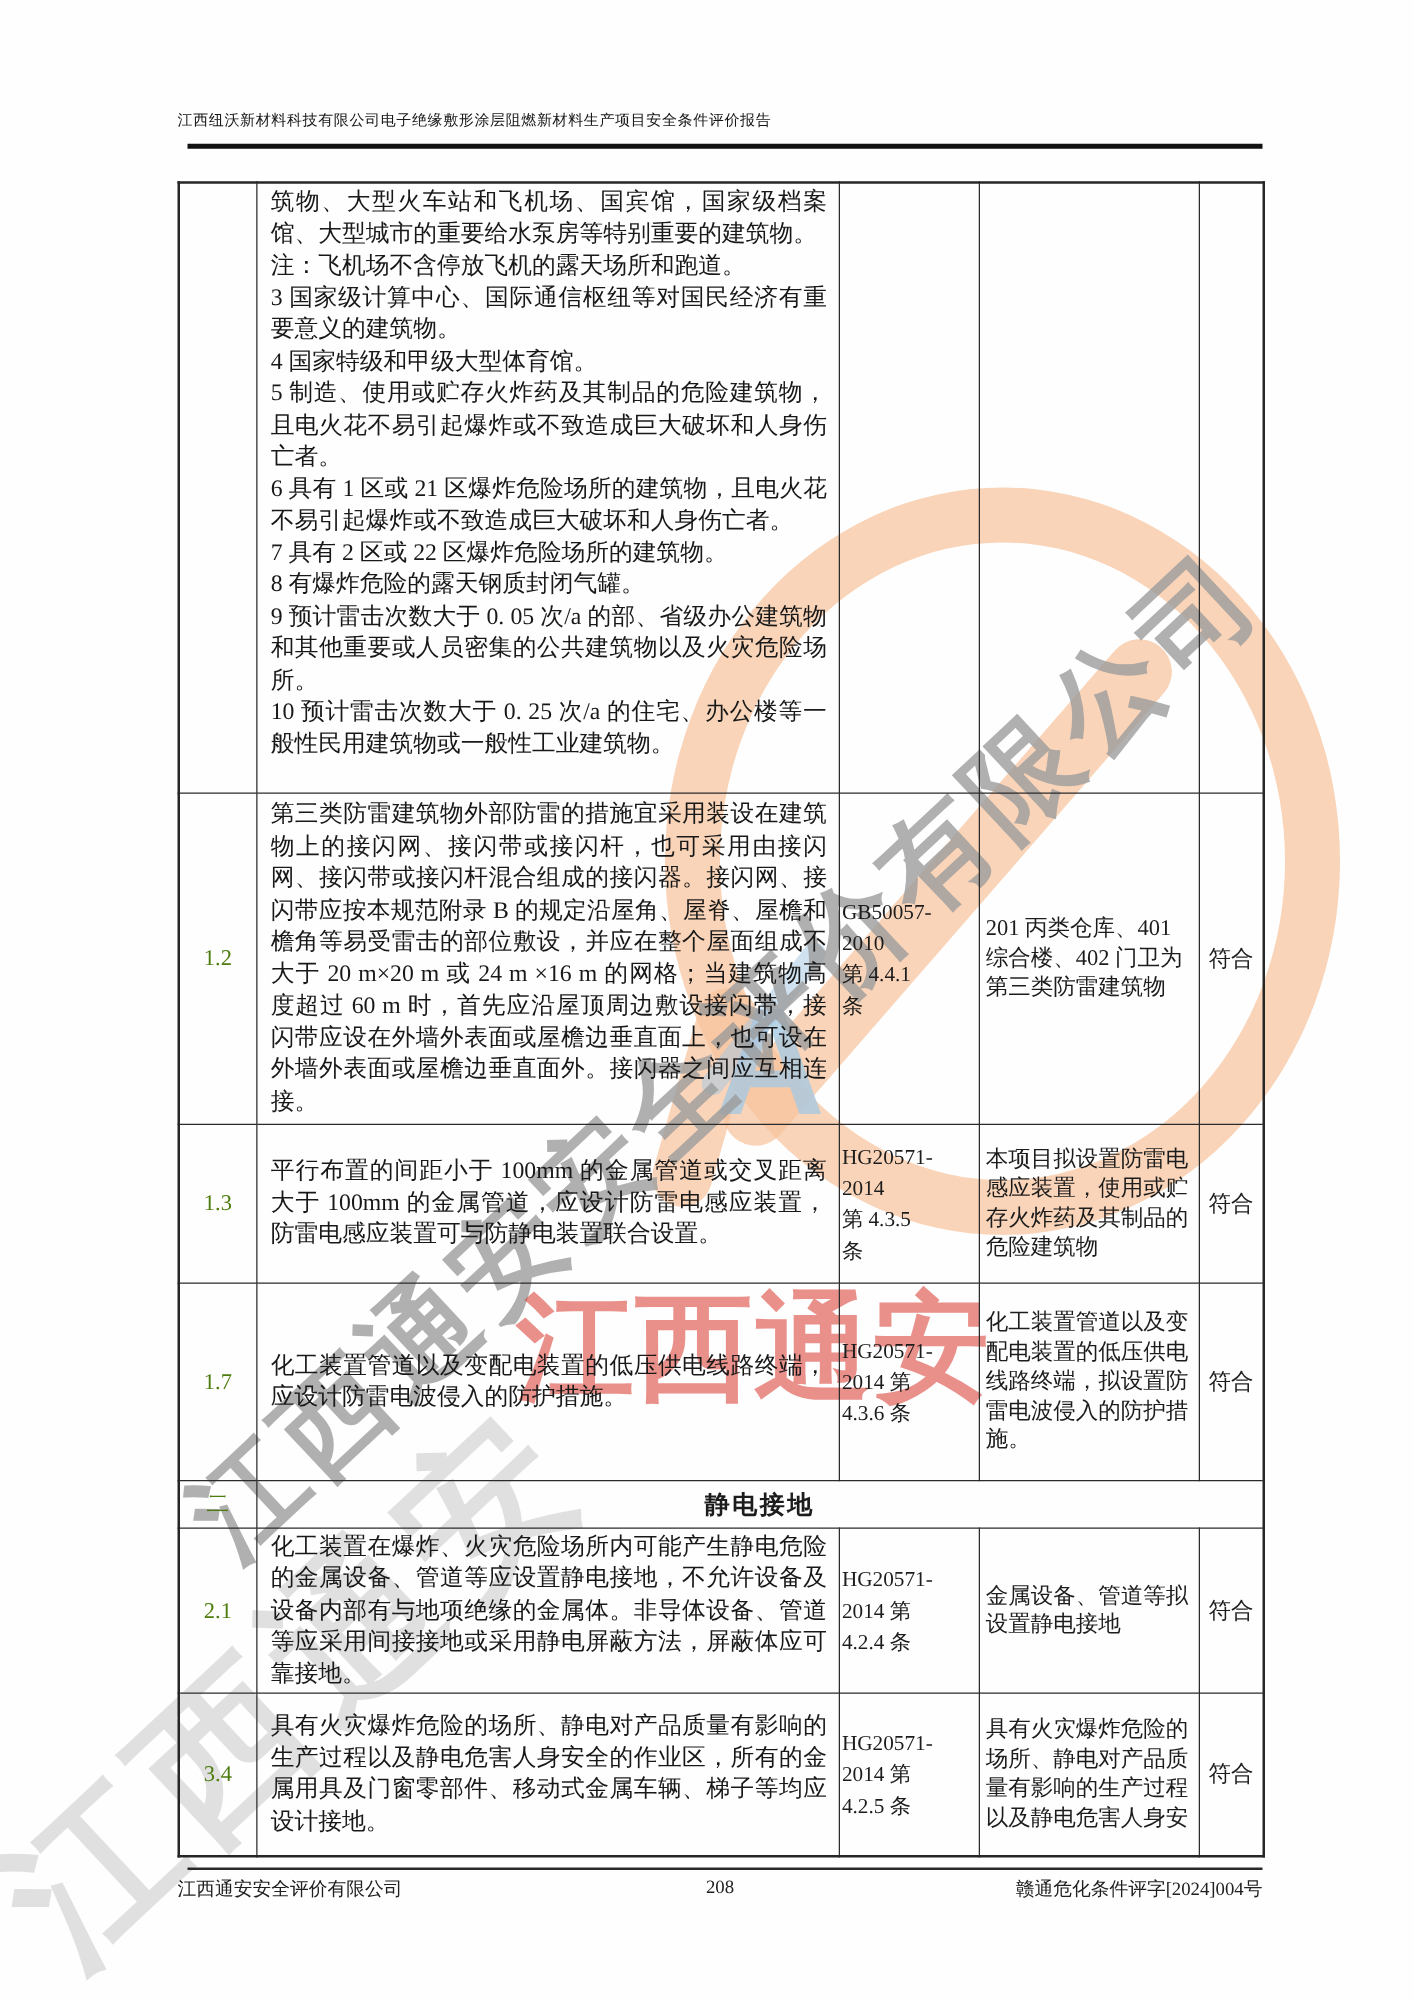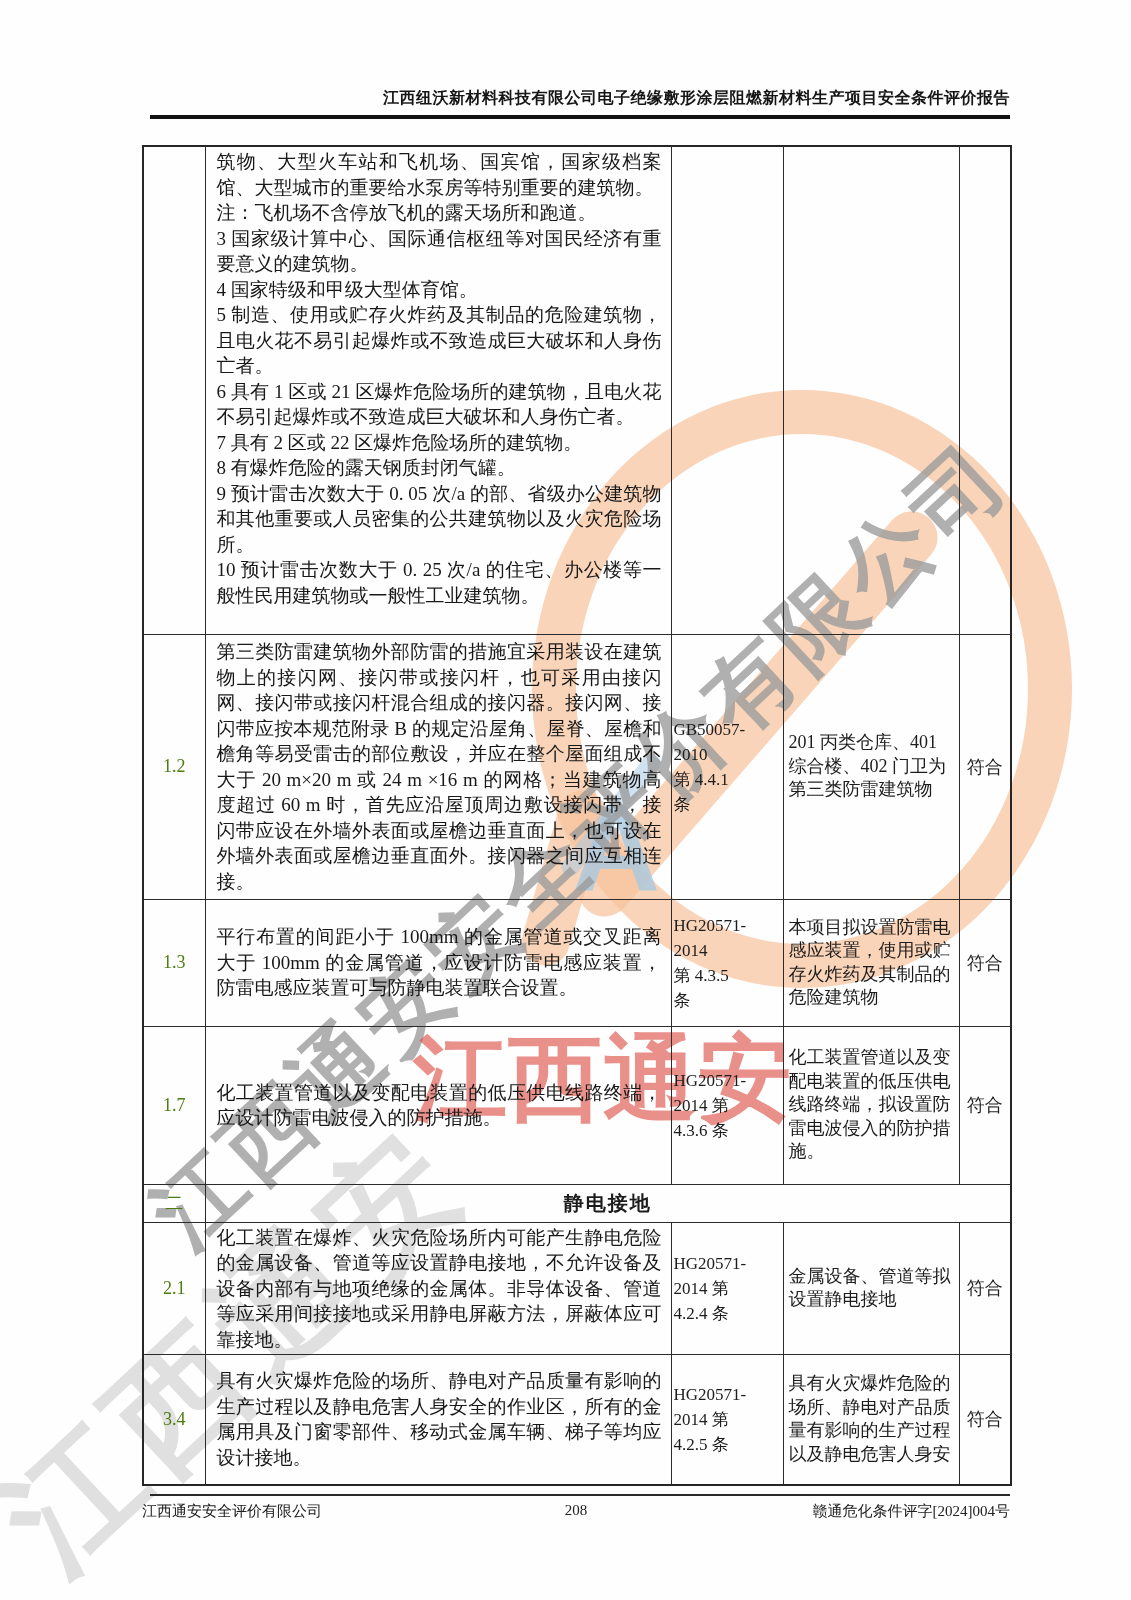--- a/index.html
+++ b/index.html
@@ -34,22 +34,22 @@
     color:#c9c9c9;opacity:.55;white-space:nowrap;
     transform:rotate(-43deg);transform-origin:0 50%;font-weight:bold;
   }
   .wm-red{
     position:absolute;left:413px;top:1032px;font-size:94px;line-height:1;letter-spacing:1px;
     color:var(--wm-red,#d9382c);opacity:.55;white-space:nowrap;font-weight:bold;
   }
   
   .content{position:relative;z-index:2;}
   .hdr{
-    position:absolute;left:142px;top:88px;width:868px;text-align:right;
-    font-size:16px;font-weight:700;letter-spacing:.5px;color:#161616;
+    position:absolute;left:142px;top:88px;width:868px;text-align:left;
+    font-size:12px;font-weight:400;letter-spacing:.5px;color:#161616;
   }
   .hdr-rule{position:absolute;left:150px;top:115px;width:860px;height:4px;background:#121212;}
   table.eval{
     position:absolute;left:142px;top:145px;width:868px;
     border-collapse:collapse;table-layout:fixed;
   }
   table.eval{border:2px solid #262626;}
   table.eval td{border:1.5px solid #2b2b2b;vertical-align:middle;overflow:hidden;}
   .c-seq{text-align:center;font-size:18px;color:#4d7c0f;}
   .c-content{

